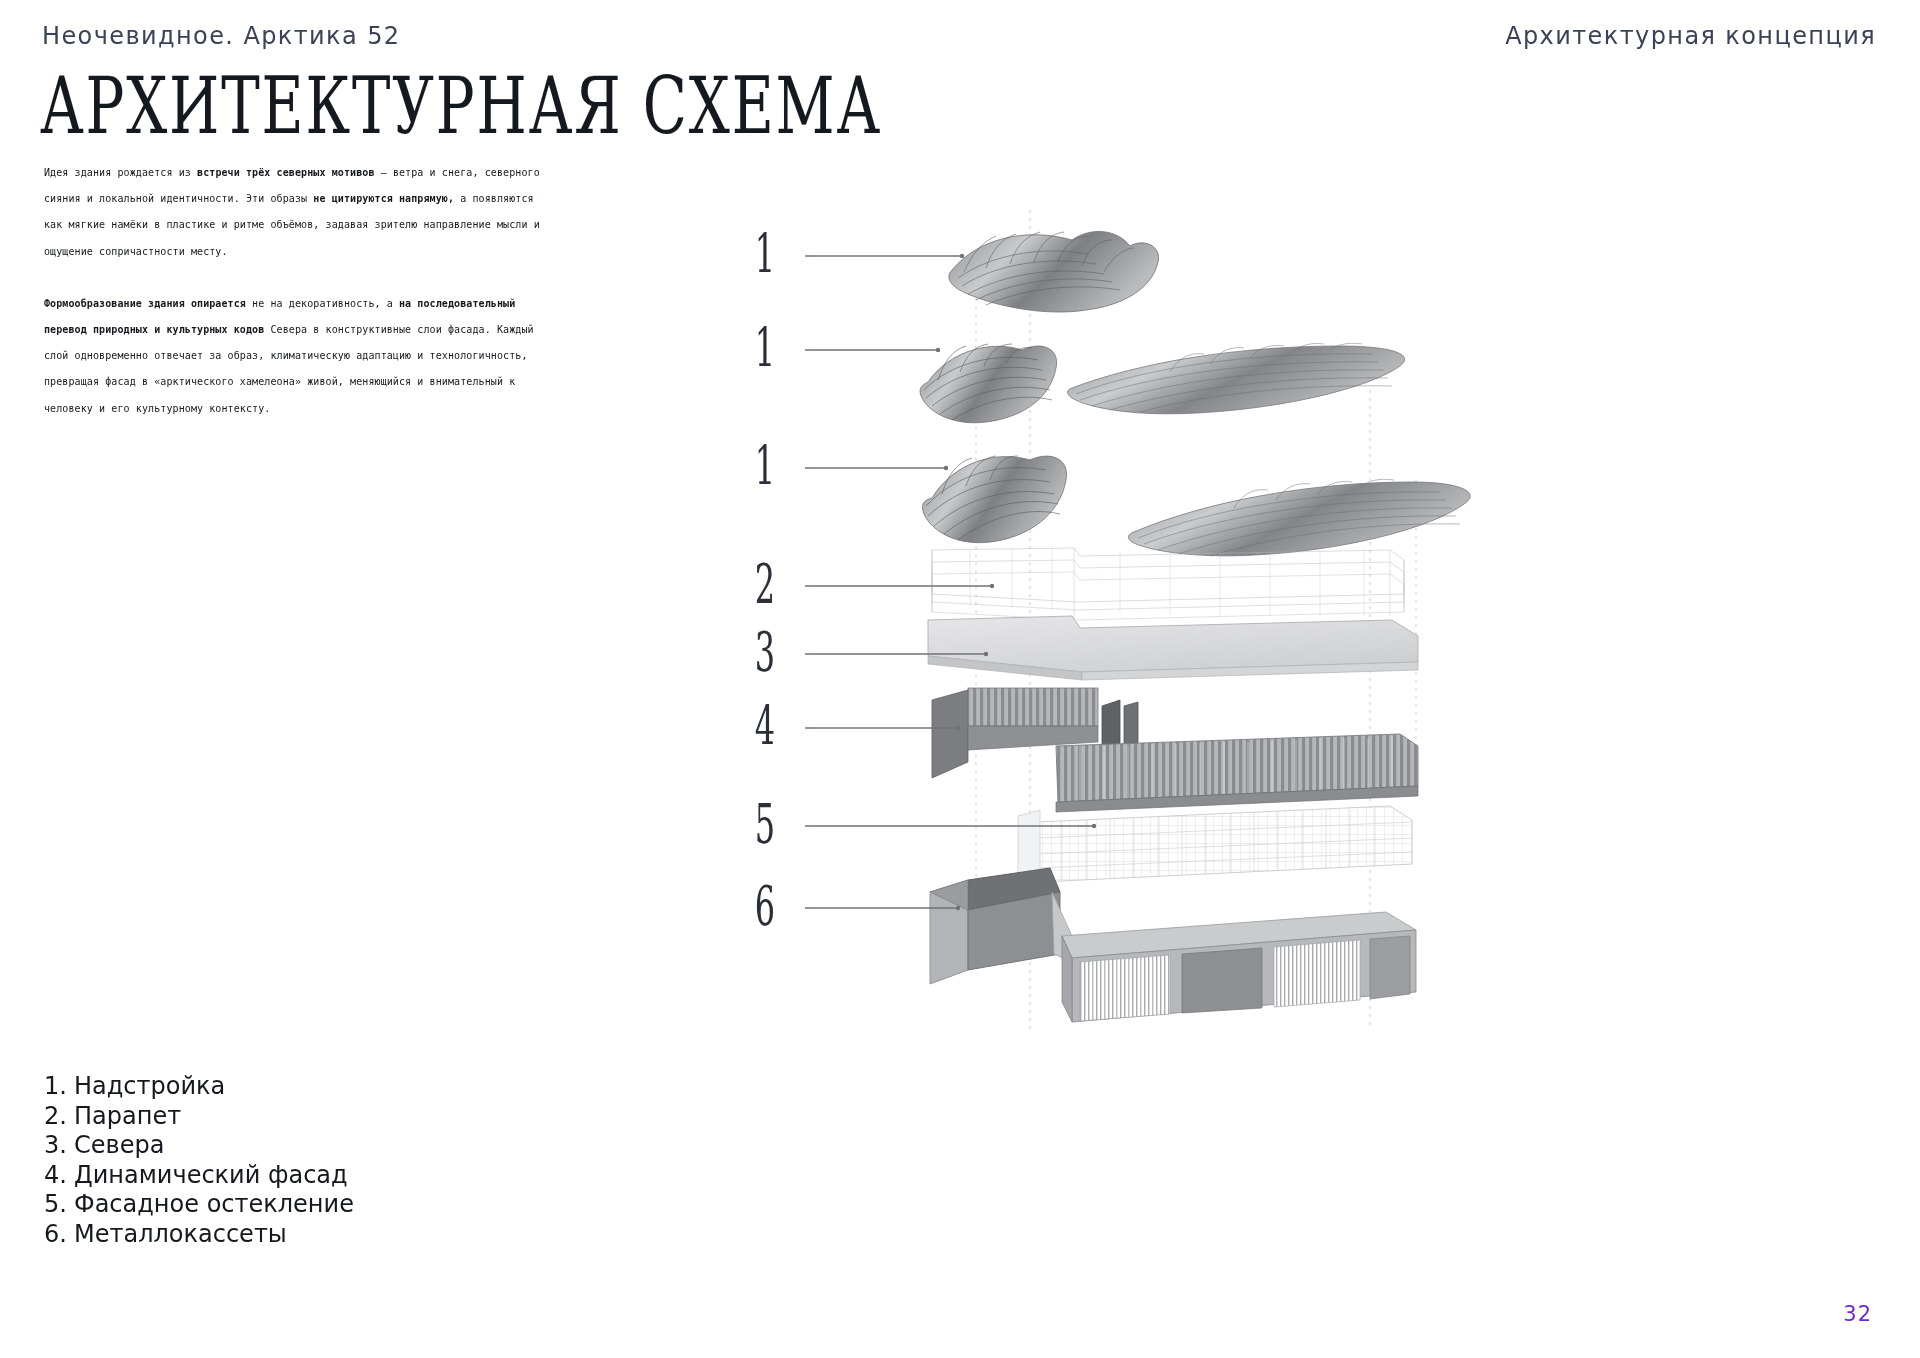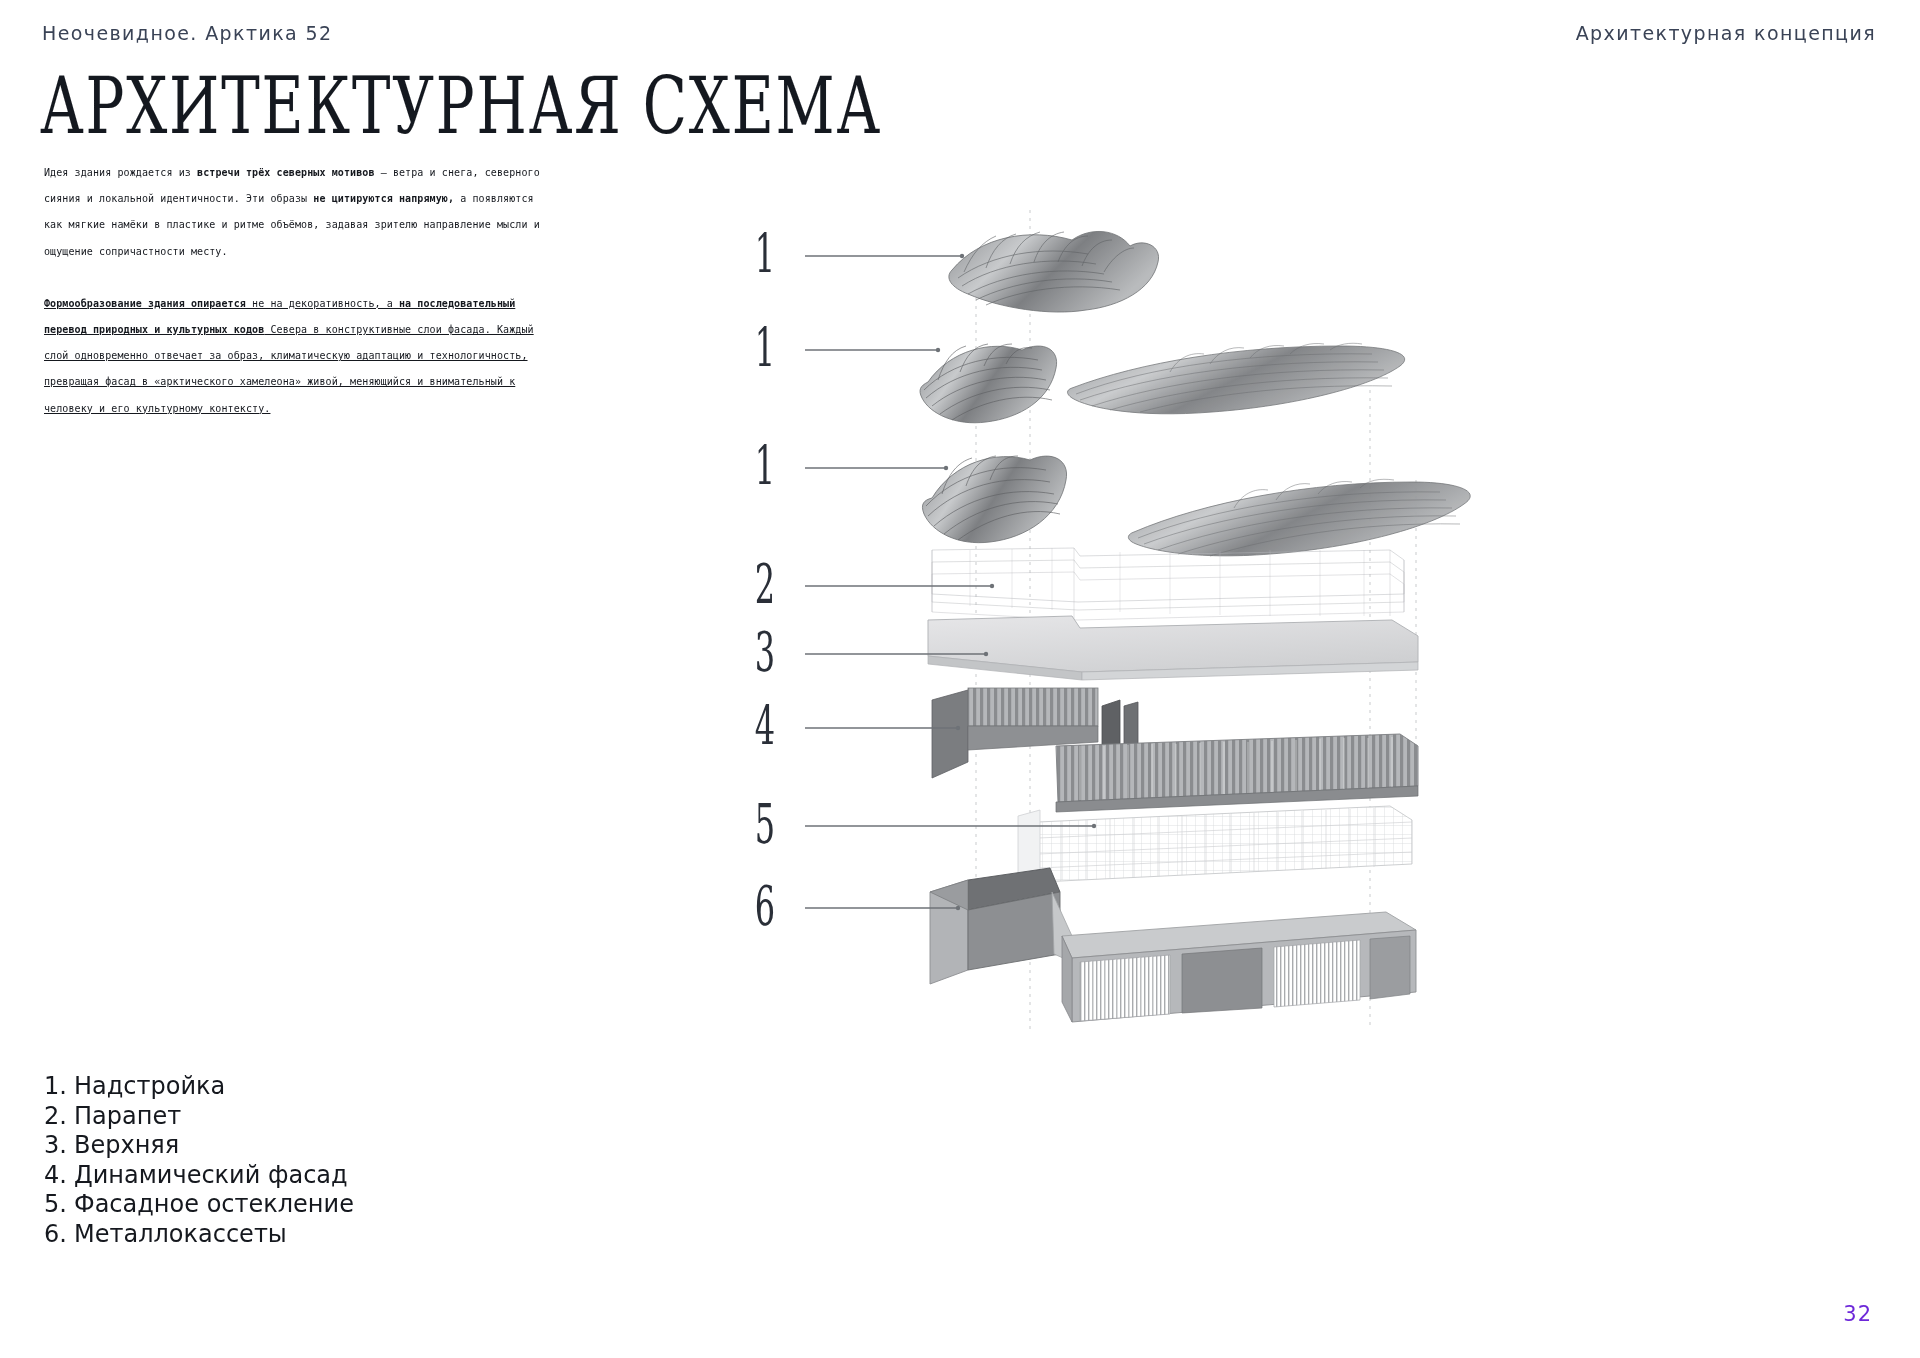--- a/index.html
+++ b/index.html
@@ -16,21 +16,21 @@
     overflow: hidden;
     font-family: "DejaVu Sans Mono", "Liberation Mono", monospace;
     color: #1b1f2a;
   }
 
   
   .runhead {
     position: absolute;
     top: 22px;
     font-family: "DejaVu Sans", "Liberation Sans", sans-serif;
-    font-size: 19px;
+    font-size: 24px;
     letter-spacing: 1.4px;
     color: #3a4356;
     white-space: nowrap;
   }
   .runhead.left  { left: 42px; }
   .runhead.right { right: 44px; }
 
   
   .display-title {
     position: absolute;
@@ -53,21 +53,21 @@
     position: absolute;
     left: 44px;
     top: 160px;
     width: 500px;
     font-size: 10px;
     line-height: 26.2px;
     letter-spacing: 0.1px;
     color: #15181e;
   }
   .copy p { margin: 0 0 26px 0; }
-  .copy p:last-child { margin-bottom: 0; text-decoration: underline; }
+  .copy p:last-child { margin-bottom: 0; }
   .copy b { font-weight: 700; }
 
   
   .legend {
     position: absolute;
     left: 44px;
     top: 1072px;
     font-family: "DejaVu Sans", "Liberation Sans", sans-serif;
     font-size: 24px;
     line-height: 29.6px;
@@ -125,21 +125,21 @@
     <p><span>Идея здания рождается из </span><b>встречи трёх северных мотивов</b><span> – ветра и снега, северного сияния и локальной идентичности. Эти образы </span><b>не цитируются напрямую,</b><span> а появляются как мягкие намёки в пластике и ритме объёмов, задавая зрителю направление мысли и ощущение сопричастности месту.</span></p>
 
 
 
     <p><b>Формообразование здания опирается</b><span> не на декоративность, а </span><b>на последовательный перевод природных и культурных кодов</b><span> Севера в конструктивные слои фасада. Каждый слой одновременно отвечает за образ, климатическую адаптацию и технологичность, превращая фасад в «арктического хамелеона» живой, меняющийся и внимательный к человеку и его культурному контексту.</span></p>
   </div>
 
   <div class="legend">
     <div class="legend-row"><span class="legend-num">1.</span><span>Надстройка</span></div>
     <div class="legend-row"><span class="legend-num">2.</span><span>Парапет</span></div>
-    <div class="legend-row"><span class="legend-num">3.</span><span>Верхняя</span></div>
+    <div class="legend-row"><span class="legend-num">3.</span><span>Севера</span></div>
     <div class="legend-row"><span class="legend-num">4.</span><span>Динамический фасад</span></div>
     <div class="legend-row"><span class="legend-num">5.</span><span>Фасадное остекление</span></div>
     <div class="legend-row"><span class="legend-num">6.</span><span>Металлокассеты</span></div>
   </div>
 
   <div class="folio">32</div>
 
   <div class="diagram">
     <svg width="1200" height="1060" viewBox="0 0 1200 1060" xmlns="http://www.w3.org/2000/svg">
       <defs>

